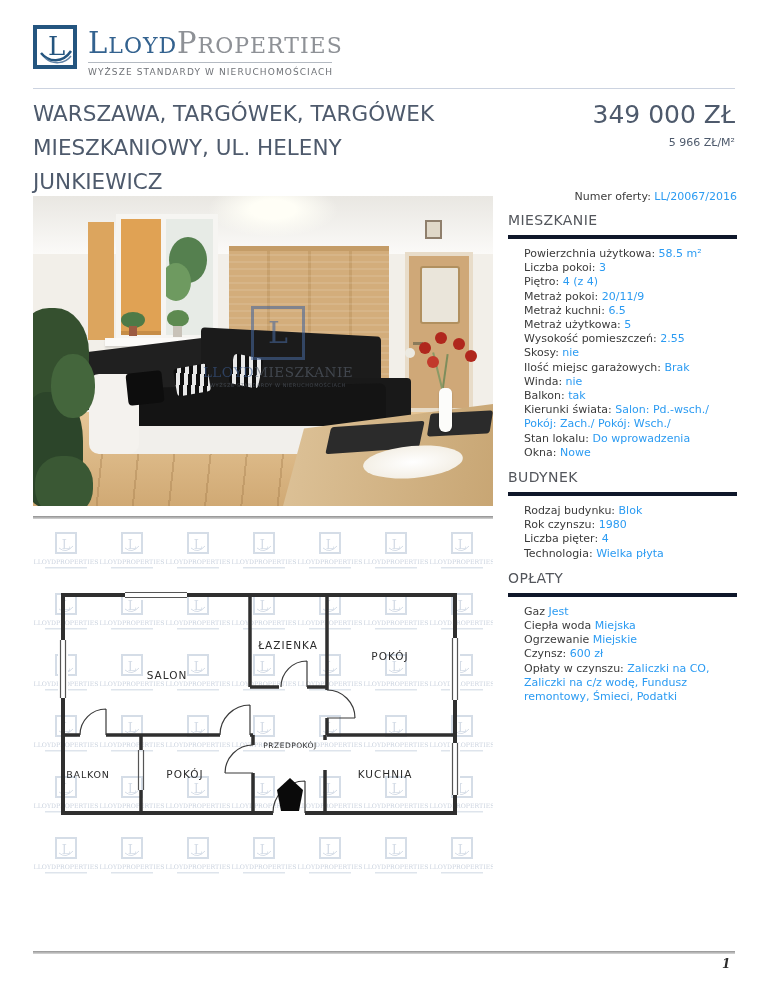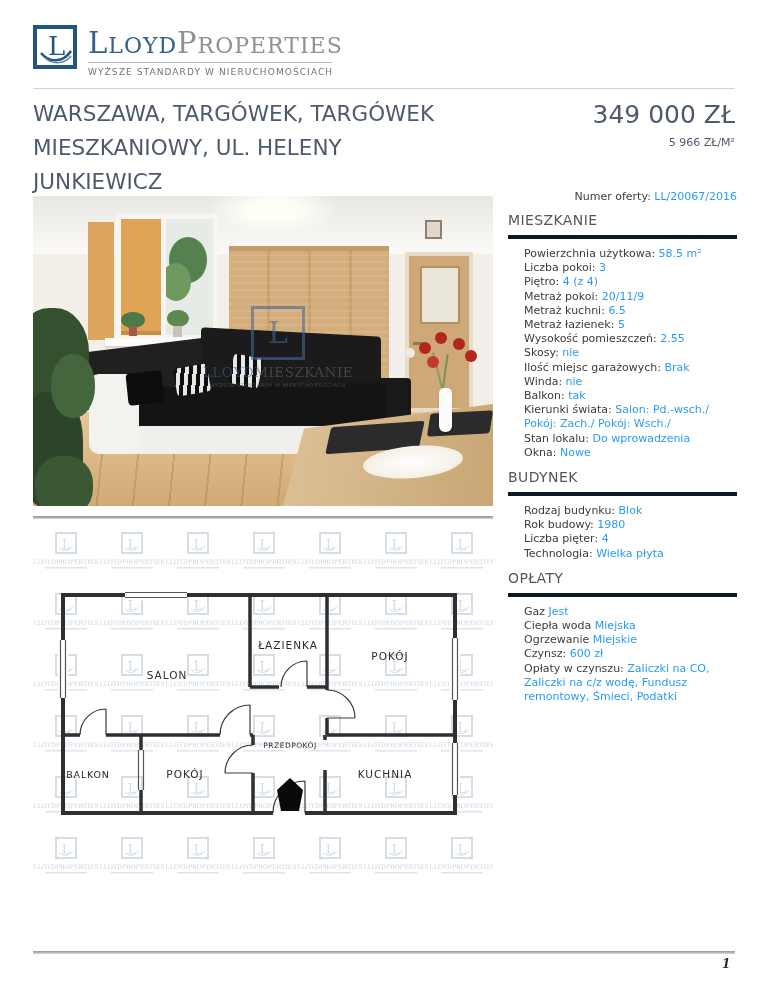--- a/index.html
+++ b/index.html
@@ -199,34 +199,34 @@
       <span>Numer oferty:</span>
       <span class="dv">LL/20067/2016</span>
     </div>
     <div class="section-title">MIESZKANIE</div>
     <div class="rows">
         <div class="detail-row"><span class="dl">Powierzchnia użytkowa:</span> <span class="dv">58.5 m²</span></div>
         <div class="detail-row"><span class="dl">Liczba pokoi:</span> <span class="dv">3</span></div>
         <div class="detail-row"><span class="dl">Piętro:</span> <span class="dv">4 (z 4)</span></div>
         <div class="detail-row"><span class="dl">Metraż pokoi:</span> <span class="dv">20/11/9</span></div>
         <div class="detail-row"><span class="dl">Metraż kuchni:</span> <span class="dv">6.5</span></div>
-        <div class="detail-row"><span class="dl">Metraż łazienek:</span> <span class="dv">5</span></div>
+        <div class="detail-row"><span class="dl">Metraż użytkowa:</span> <span class="dv">5</span></div>
         <div class="detail-row"><span class="dl">Wysokość pomieszczeń:</span> <span class="dv">2.55</span></div>
         <div class="detail-row"><span class="dl">Skosy:</span> <span class="dv">nie</span></div>
         <div class="detail-row"><span class="dl">Ilość miejsc garażowych:</span> <span class="dv">Brak</span></div>
         <div class="detail-row"><span class="dl">Winda:</span> <span class="dv">nie</span></div>
         <div class="detail-row"><span class="dl">Balkon:</span> <span class="dv">tak</span></div>
         <div class="detail-row"><span class="dl">Kierunki świata:</span> <span class="dv">Salon: Pd.-wsch./ Pokój: Zach./ Pokój: Wsch./</span></div>
         <div class="detail-row"><span class="dl">Stan lokalu:</span> <span class="dv">Do wprowadzenia</span></div>
         <div class="detail-row"><span class="dl">Okna:</span> <span class="dv">Nowe</span></div>
       </div>
     <div class="section-title">BUDYNEK</div>
     <div class="rows">
         <div class="detail-row"><span class="dl">Rodzaj budynku:</span> <span class="dv">Blok</span></div>
-        <div class="detail-row"><span class="dl">Rok budowy:</span> <span class="dv">1980</span></div>
+        <div class="detail-row"><span class="dl">Rok czynszu:</span> <span class="dv">1980</span></div>
         <div class="detail-row"><span class="dl">Liczba pięter:</span> <span class="dv">4</span></div>
         <div class="detail-row"><span class="dl">Technologia:</span> <span class="dv">Wielka płyta</span></div>
       </div>
     <div class="section-title">OPŁATY</div>
     <div class="rows">
         <div class="detail-row"><span class="dl">Gaz</span> <span class="dv">Jest</span></div>
         <div class="detail-row"><span class="dl">Ciepła woda</span> <span class="dv">Miejska</span></div>
         <div class="detail-row"><span class="dl">Ogrzewanie</span> <span class="dv">Miejskie</span></div>
         <div class="detail-row"><span class="dl">Czynsz:</span> <span class="dv">600 zł</span></div>
         <div class="detail-row"><span class="dl">Opłaty w czynszu:</span> <span class="dv">Zaliczki na CO, Zaliczki na c/z wodę, Fundusz remontowy, Śmieci, Podatki</span></div>

